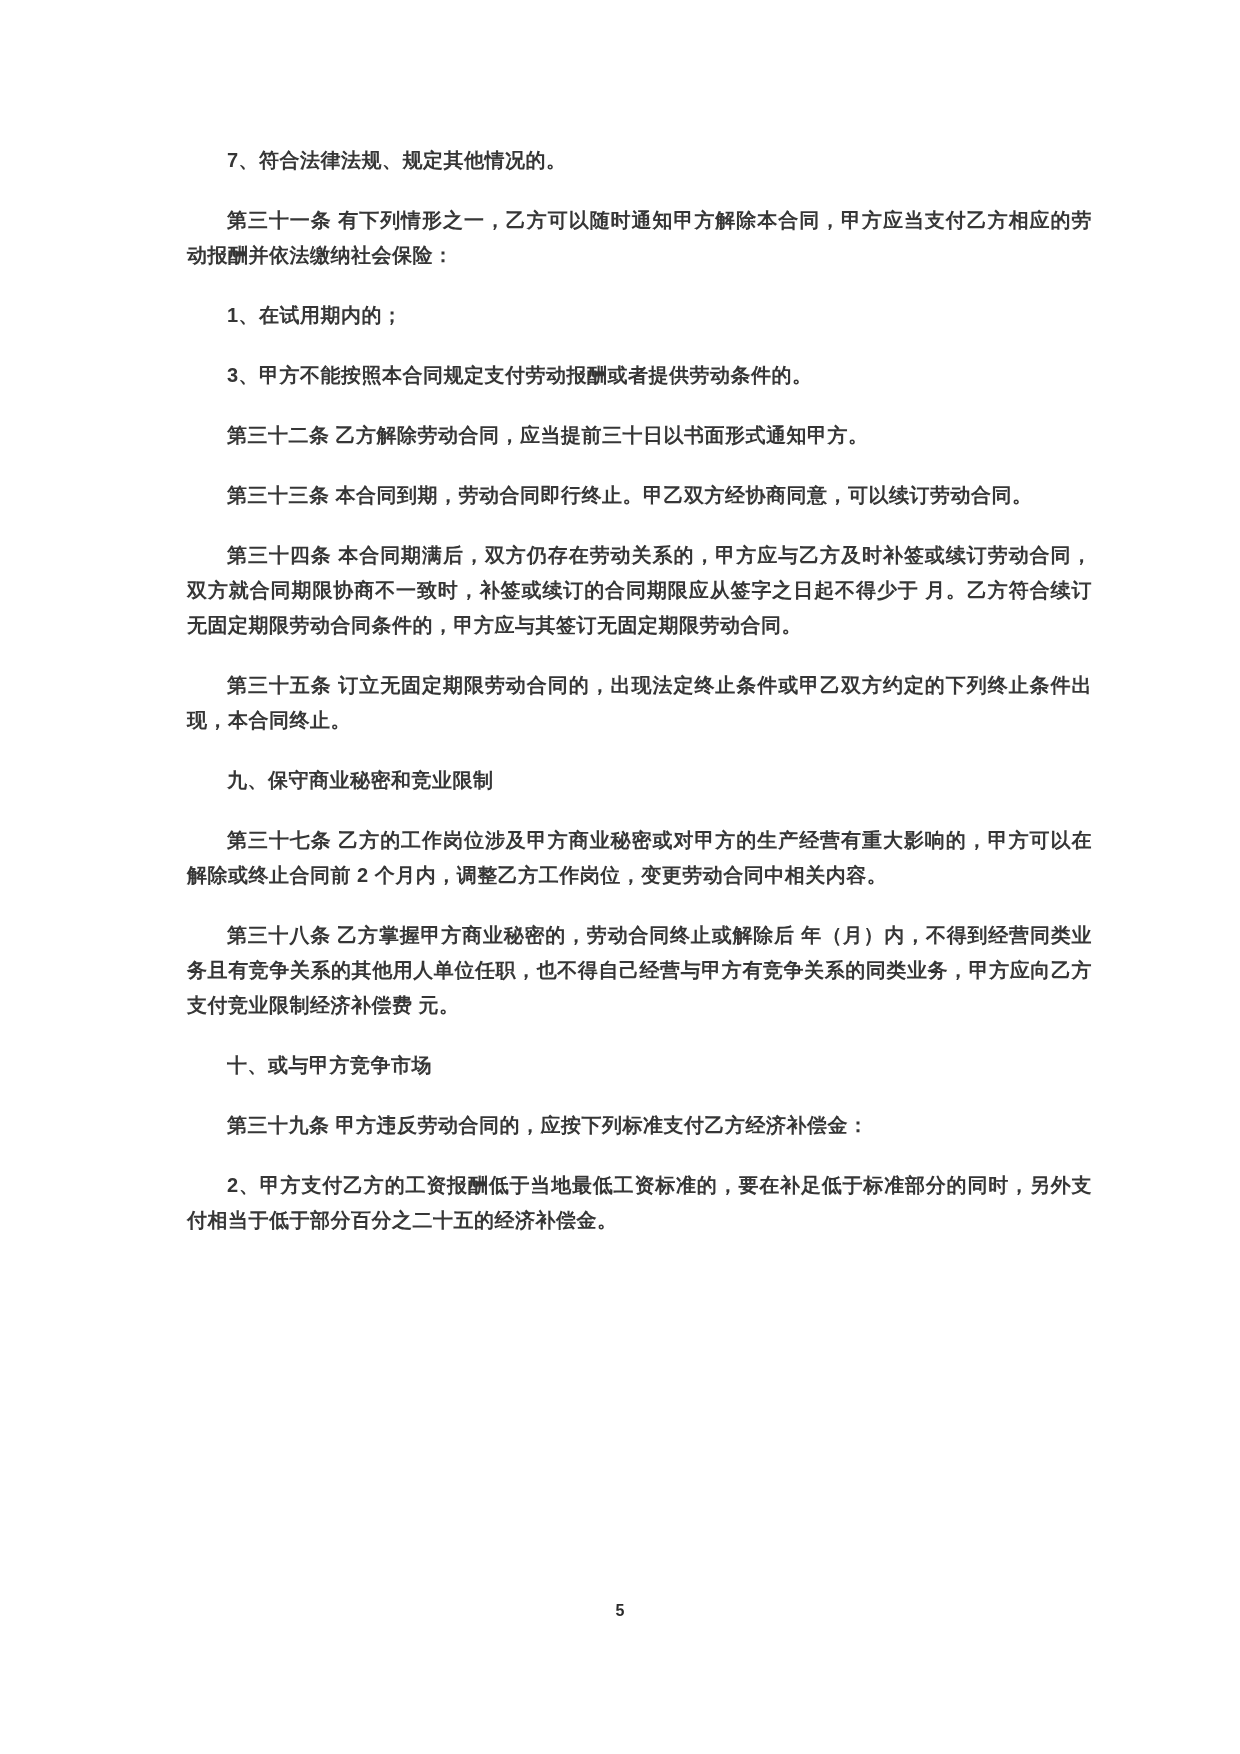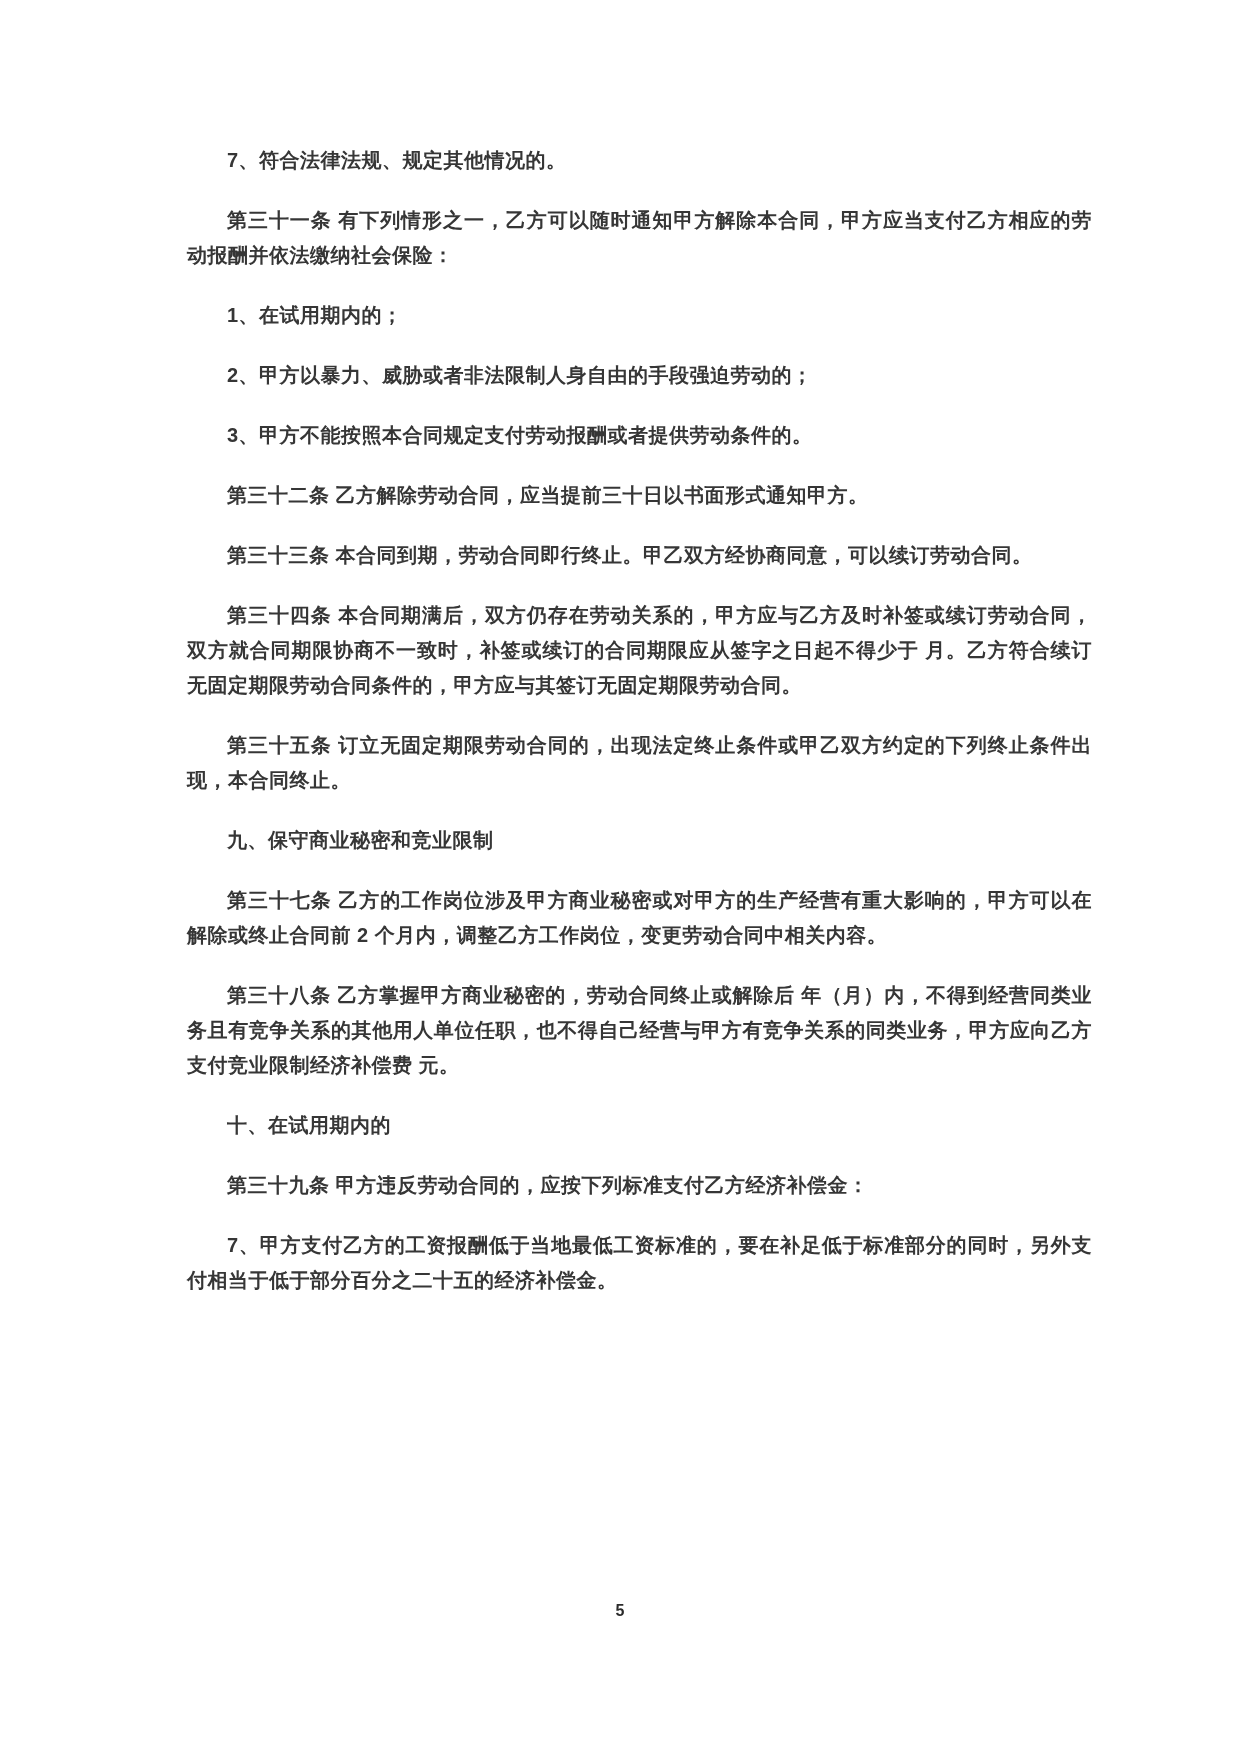--- a/index.html
+++ b/index.html
@@ -46,27 +46,26 @@
   }
 </style>
 </head>
 <body>
 
 <div class="page">
   <div class="content">
     <p class="para">7、符合法律法规、规定其他情况的。</p>
     <p class="para">第三十一条 有下列情形之一，乙方可以随时通知甲方解除本合同，甲方应当支付乙方相应的劳动报酬并依法缴纳社会保险：</p>
     <p class="para">1、在试用期内的；</p>
-    <p class="para">2、甲方以暴力、威胁或者非法限制人身自由的手段强迫劳动的；</p>
     <p class="para">3、甲方不能按照本合同规定支付劳动报酬或者提供劳动条件的。</p>
     <p class="para">第三十二条 乙方解除劳动合同，应当提前三十日以书面形式通知甲方。</p>
     <p class="para">第三十三条 本合同到期，劳动合同即行终止。甲乙双方经协商同意，可以续订劳动合同。</p>
     <p class="para">第三十四条 本合同期满后，双方仍存在劳动关系的，甲方应与乙方及时补签或续订劳动合同，双方就合同期限协商不一致时，补签或续订的合同期限应从签字之日起不得少于 月。乙方符合续订无固定期限劳动合同条件的，甲方应与其签订无固定期限劳动合同。</p>
     <p class="para">第三十五条 订立无固定期限劳动合同的，出现法定终止条件或甲乙双方约定的下列终止条件出现，本合同终止。</p>
     <p class="para">九、保守商业秘密和竞业限制</p>
     <p class="para">第三十七条 乙方的工作岗位涉及甲方商业秘密或对甲方的生产经营有重大影响的，甲方可以在解除或终止合同前 2 个月内，调整乙方工作岗位，变更劳动合同中相关内容。</p>
     <p class="para">第三十八条 乙方掌握甲方商业秘密的，劳动合同终止或解除后 年（月）内，不得到经营同类业务且有竞争关系的其他用人单位任职，也不得自己经营与甲方有竞争关系的同类业务，甲方应向乙方支付竞业限制经济补偿费 元。</p>
-    <p class="para">十、在试用期内的</p>
+    <p class="para">十、或与甲方竞争市场</p>
     <p class="para">第三十九条 甲方违反劳动合同的，应按下列标准支付乙方经济补偿金：</p>
-    <p class="para">7、甲方支付乙方的工资报酬低于当地最低工资标准的，要在补足低于标准部分的同时，另外支付相当于低于部分百分之二十五的经济补偿金。</p>
+    <p class="para">2、甲方支付乙方的工资报酬低于当地最低工资标准的，要在补足低于标准部分的同时，另外支付相当于低于部分百分之二十五的经济补偿金。</p>
   </div>
   <div class="footer">5</div>
 </div>
 
 </body></html>

